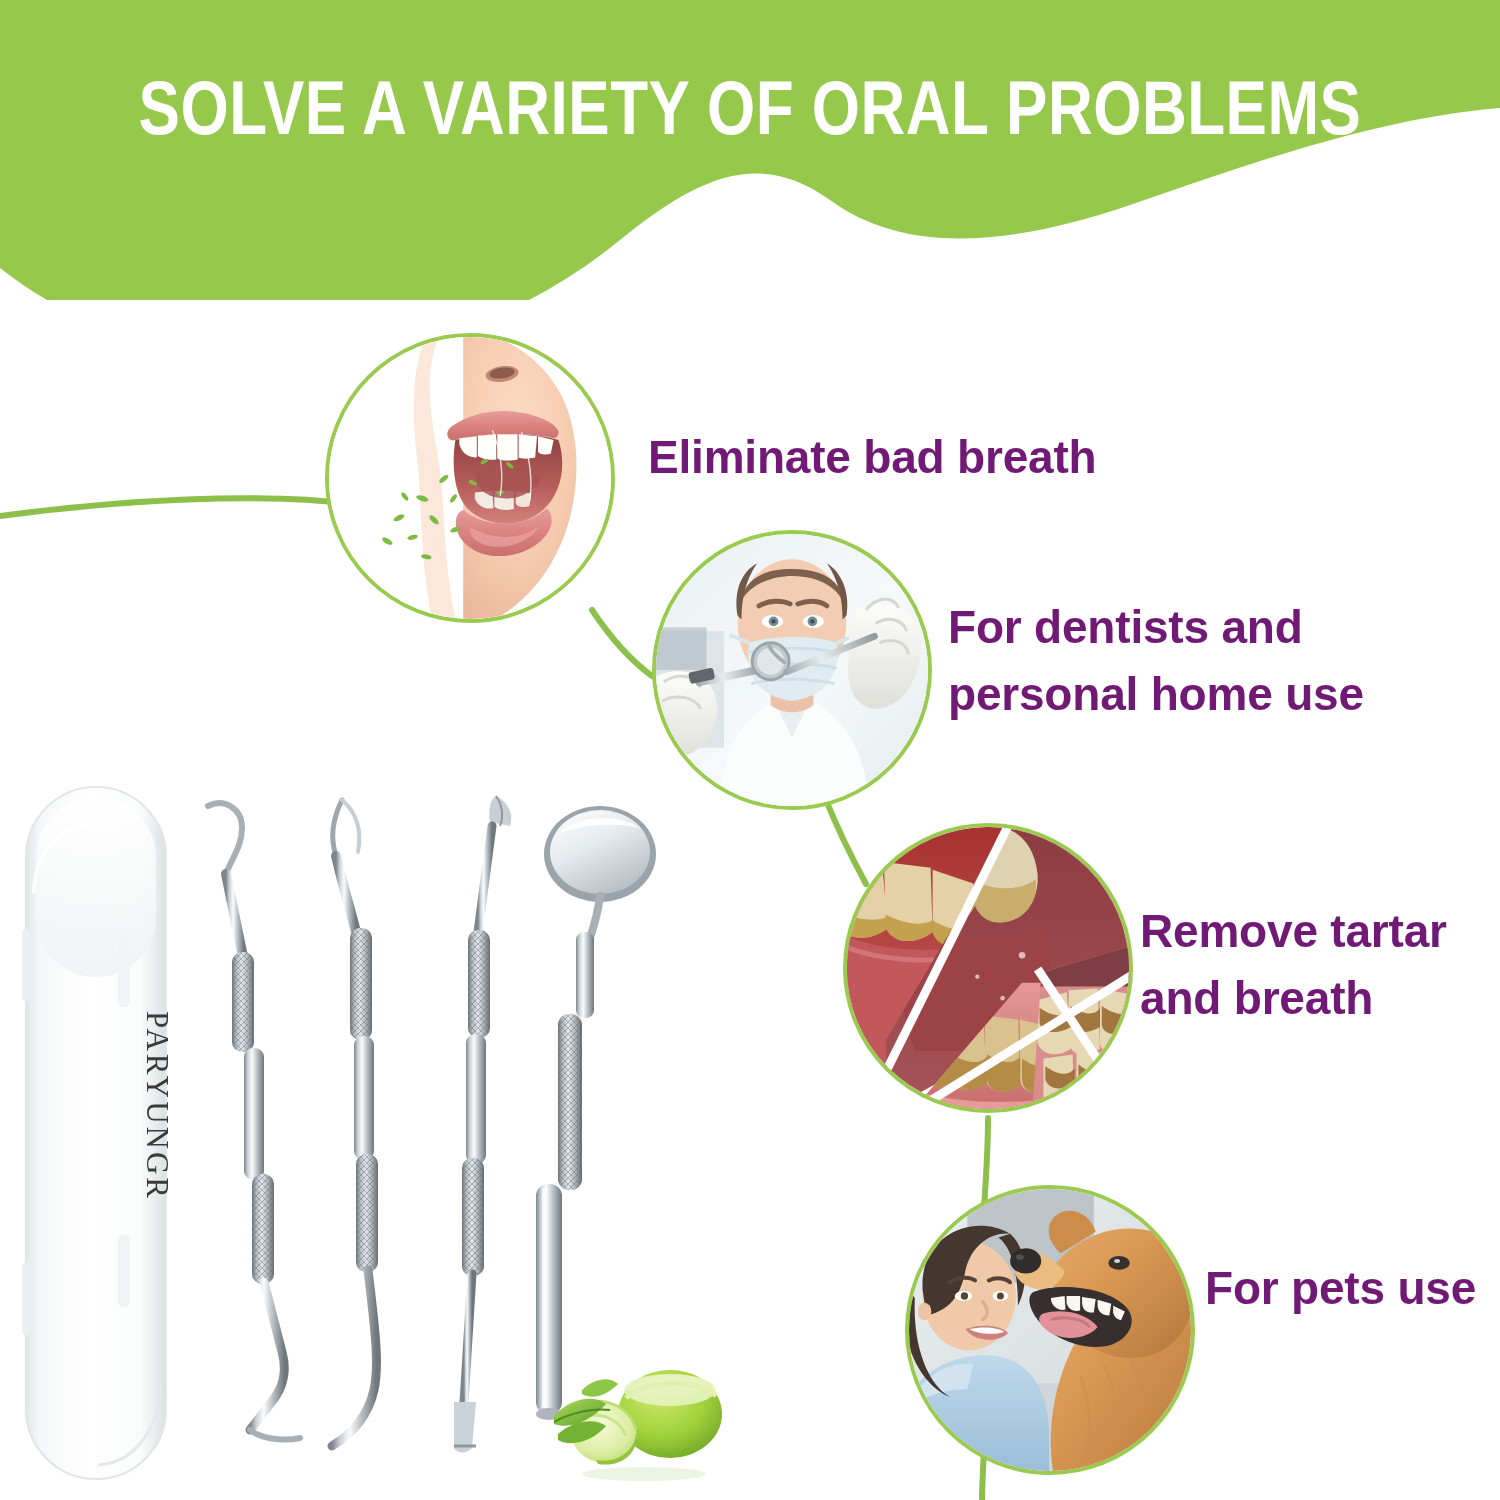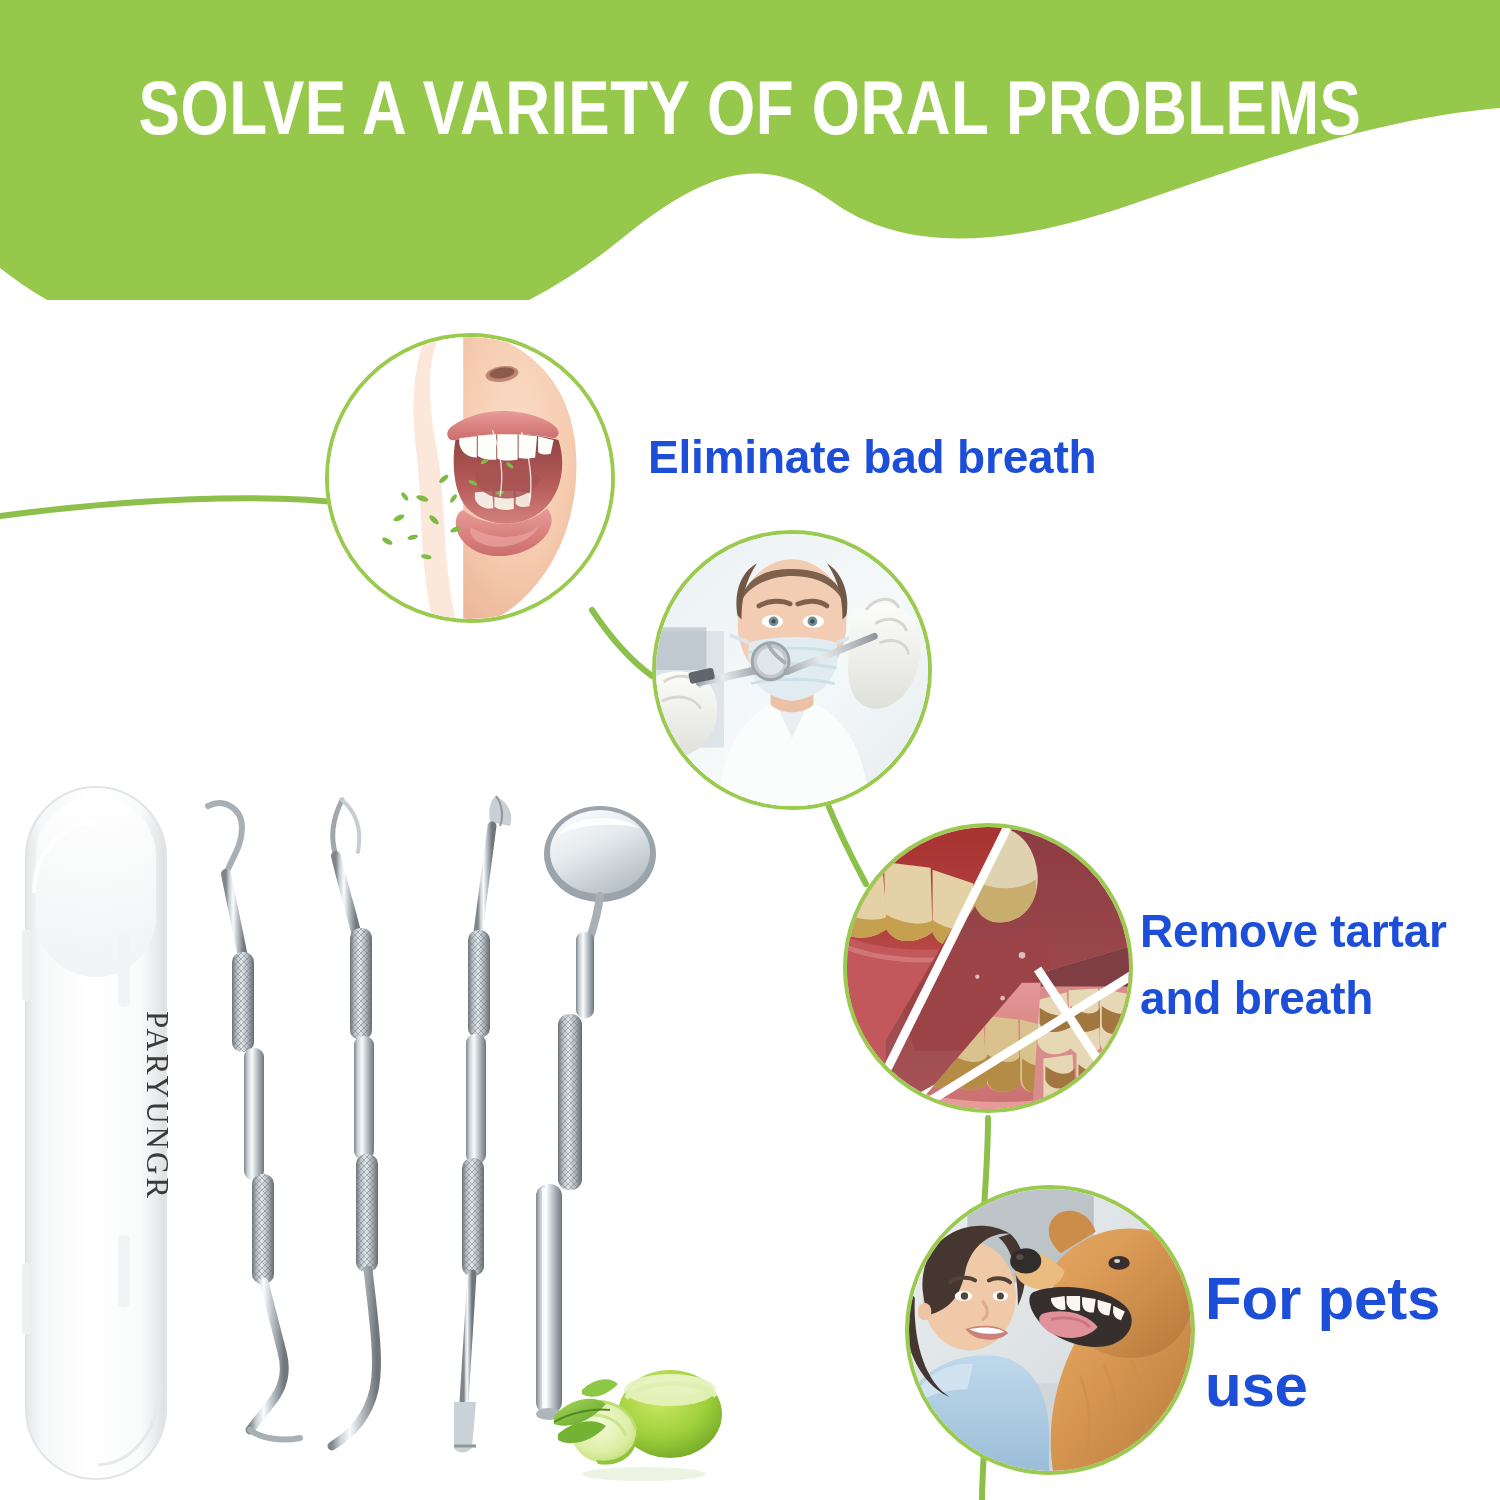--- a/index.html
+++ b/index.html
@@ -38,31 +38,31 @@
     border:4px solid #9ACA4E;
     overflow:hidden;
     background:#ffffff;
     box-sizing:border-box;
   }
   .photo-circle svg{display:block;width:100%;height:100%;}
 
   
   .feature-label{
     position:absolute;
-    color:#1d4ed8;
+    color:#701a75;
     font-weight:bold;
     font-size:45px;
     line-height:1.45;
     letter-spacing:-0.2px;
     white-space:pre-line;
   }
   #feature-label-1{left:648px;top:424px;font-size:46px;}
   #feature-label-2{left:948px;top:594px;font-size:46px;}
   #feature-label-3{left:1140px;top:898px;font-size:46px;}
-  #feature-label-4{left:1205px;top:1255px;font-size:60px;}
+  #feature-label-4{left:1205px;top:1255px;font-size:46px;}
 
   
   #product-case{position:absolute;left:22px;top:783px;width:150px;height:700px;}
   #product-case svg{display:block;}
   #brand-name{
     position:absolute;
     left:-10px;top:305px;
     width:290px;
     text-align:center;
     transform:rotate(90deg);
@@ -459,20 +459,22 @@
           <path d="M228,176 C244,204 248,240 242,272"></path>
           <path d="M256,170 C272,198 278,236 274,272"></path>
           <path d="M176,192 C186,218 188,246 182,274"></path>
         </g>
       </g>
       <rect width="290" height="290" fill="#FFFFFF" opacity="0.06"></rect>
     </svg>
   </div>
 
   <div class="feature-label" id="feature-label-1">Eliminate bad breath</div>
+  <div class="feature-label" id="feature-label-2">For dentists and
+personal home use</div>
   <div class="feature-label" id="feature-label-3">Remove tartar
 and breath</div>
   <div class="feature-label" id="feature-label-4">For pets use</div>
 
   <div id="product-case">
     <svg width="150" height="700" viewBox="0 0 150 700">
       <defs>
         <linearGradient id="caseg" x1="0" y1="0" x2="1" y2="0">
           <stop offset="0%" stop-color="#E4E6E8"></stop>
           <stop offset="10%" stop-color="#F6F7F8"></stop>

